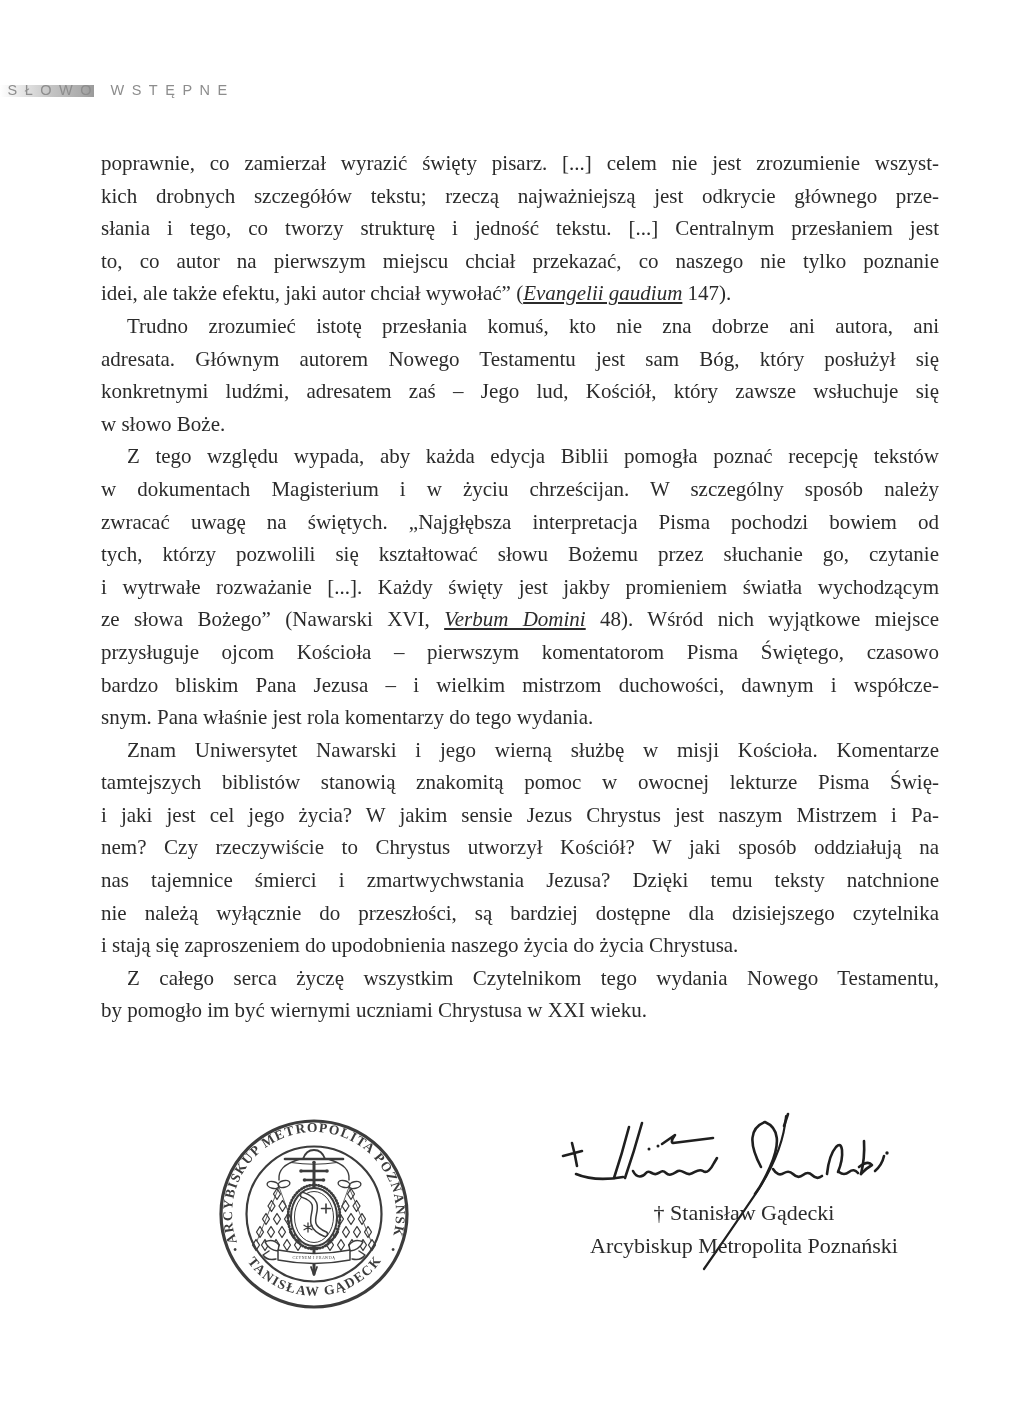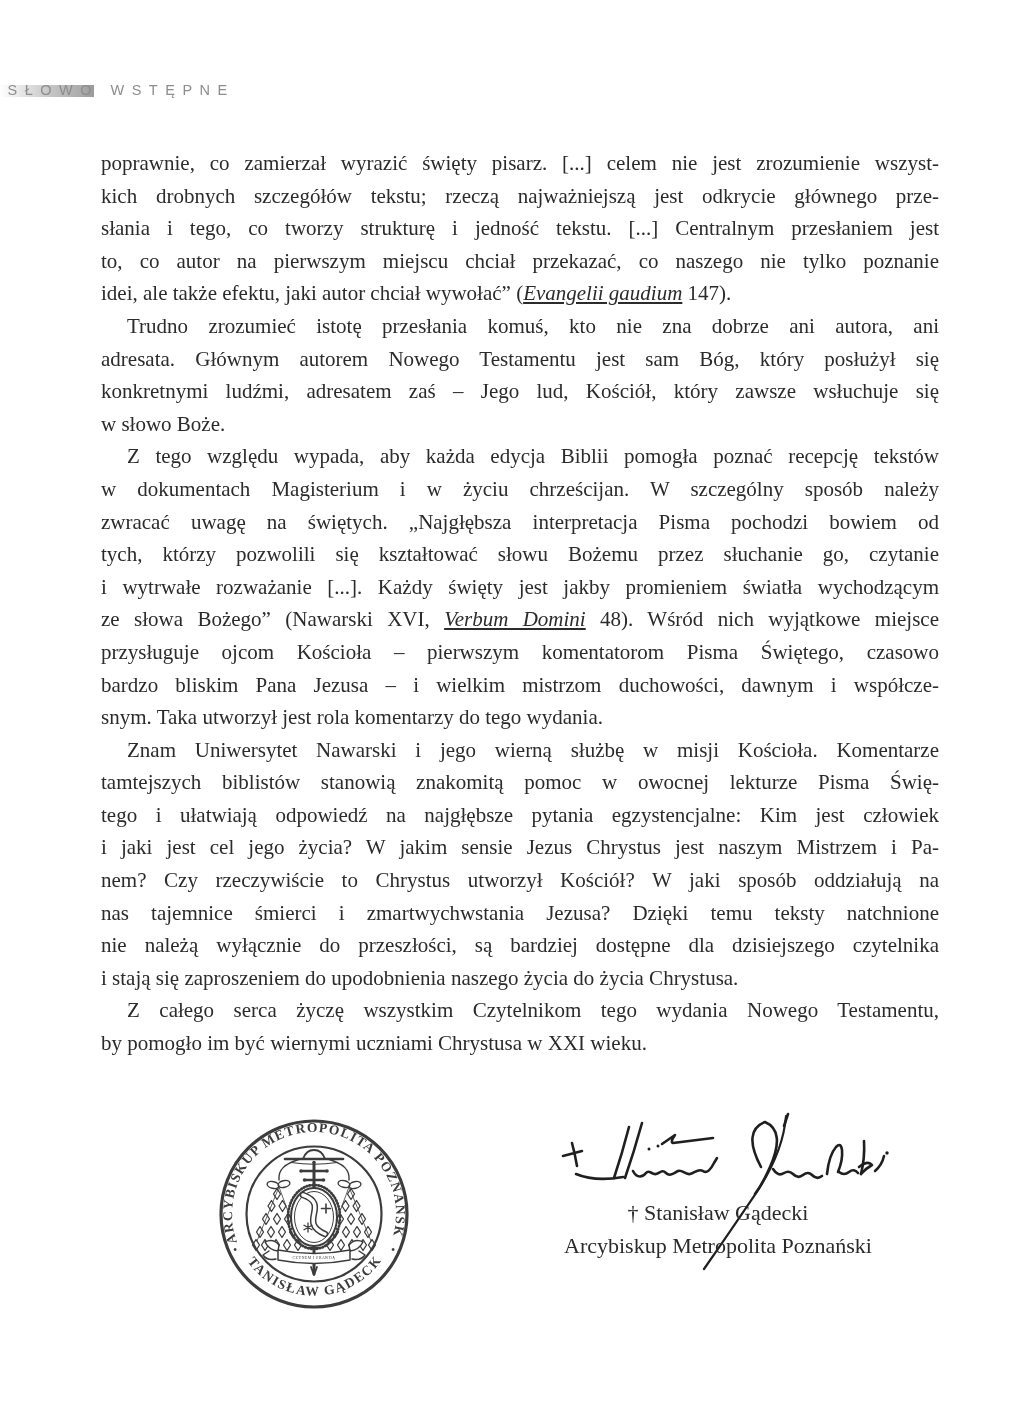--- a/index.html
+++ b/index.html
@@ -51,21 +51,21 @@
   .line.first{padding-left:26px;}
   .line i{font-style:italic;text-decoration:underline;}
   
   .seal{position:absolute;left:212px;top:1112px;width:204px;height:204px;color:var(--seal-ink,#3c3c3c);}
   .seal svg{display:block;width:100%;height:100%;}
   .seal text{font-family:"Liberation Serif","DejaVu Serif",serif;}
   
   .sig-svg{position:absolute;left:545px;top:1103px;width:350px;height:172px;color:var(--signature-ink,#1f1f1f);}
   
   .sig-name,.sig-title{
-    position:absolute;left:518px;width:400px;text-align:center;
+    position:absolute;left:544px;width:400px;text-align:center;
     color:var(--body-text,#2b2b2b);
     font-size:22px;line-height:26px;
   }
   .sig-name{top:1200px;}
   .sig-title{top:1233px;}
 </style>
 </head>
 <body>
 
 <div class="page">
@@ -90,26 +90,25 @@
       </div>
       <div class="para">
         <div class="line first"><span>Z tego względu wypada, aby każda edycja Biblii pomogła poznać recepcję tekstów</span></div>
         <div class="line"><span>w dokumentach Magisterium i w życiu chrześcijan. W szczególny sposób należy</span></div>
         <div class="line"><span>zwracać uwagę na świętych. „Najgłębsza interpretacja Pisma pochodzi bowiem od</span></div>
         <div class="line"><span>tych, którzy pozwolili się kształtować słowu Bożemu przez słuchanie go, czytanie</span></div>
         <div class="line"><span>i wytrwałe rozważanie [...]. Każdy święty jest jakby promieniem światła wychodzącym</span></div>
         <div class="line"><span>ze słowa Bożego” (Nawarski XVI, </span><i>Verbum Domini</i><span> 48). Wśród nich wyjątkowe miejsce</span></div>
         <div class="line"><span>przysługuje ojcom Kościoła – pierwszym komentatorom Pisma Świętego, czasowo</span></div>
         <div class="line"><span>bardzo bliskim Pana Jezusa – i wielkim mistrzom duchowości, dawnym i współcze-</span></div>
-        <div class="line last"><span>snym. Taka utworzył jest rola komentarzy do tego wydania.</span></div>
+        <div class="line last"><span>snym. Pana właśnie jest rola komentarzy do tego wydania.</span></div>
       </div>
       <div class="para">
         <div class="line first"><span>Znam Uniwersytet Nawarski i jego wierną służbę w misji Kościoła. Komentarze</span></div>
         <div class="line"><span>tamtejszych biblistów stanowią znakomitą pomoc w owocnej lekturze Pisma Świę-</span></div>
-        <div class="line"><span>tego i ułatwiają odpowiedź na najgłębsze pytania egzystencjalne: Kim jest człowiek</span></div>
         <div class="line"><span>i jaki jest cel jego życia? W jakim sensie Jezus Chrystus jest naszym Mistrzem i Pa-</span></div>
         <div class="line"><span>nem? Czy rzeczywiście to Chrystus utworzył Kościół? W jaki sposób oddziałują na</span></div>
         <div class="line"><span>nas tajemnice śmierci i zmartwychwstania Jezusa? Dzięki temu teksty natchnione</span></div>
         <div class="line"><span>nie należą wyłącznie do przeszłości, są bardziej dostępne dla dzisiejszego czytelnika</span></div>
         <div class="line last"><span>i stają się zaproszeniem do upodobnienia naszego życia do życia Chrystusa.</span></div>
       </div>
       <div class="para">
         <div class="line first"><span>Z całego serca życzę wszystkim Czytelnikom tego wydania Nowego Testamentu,</span></div>
         <div class="line last"><span>by pomogło im być wiernymi uczniami Chrystusa w XXI wieku.</span></div>
       </div>

